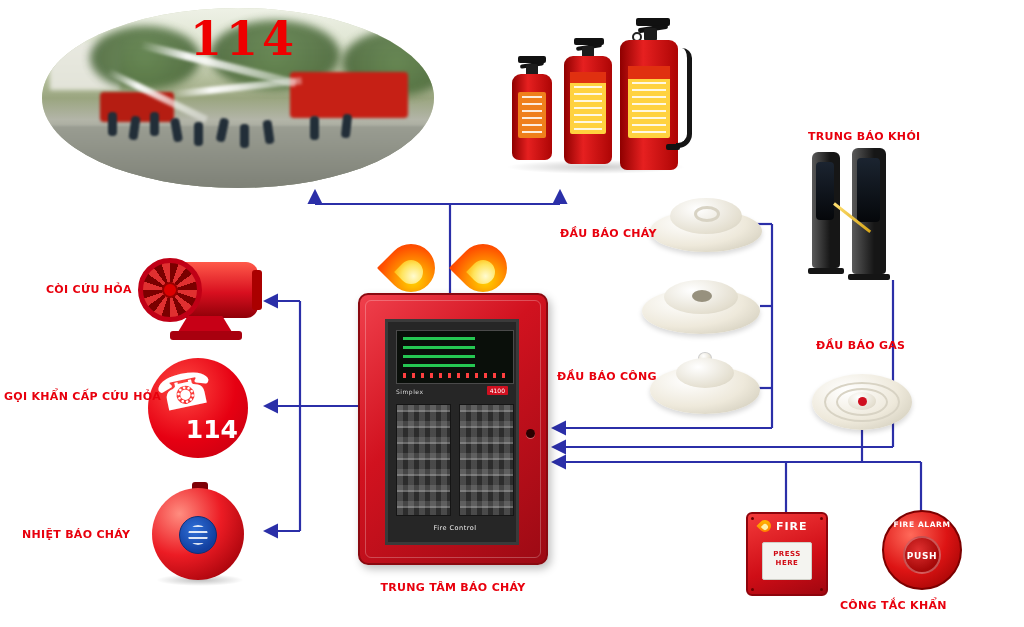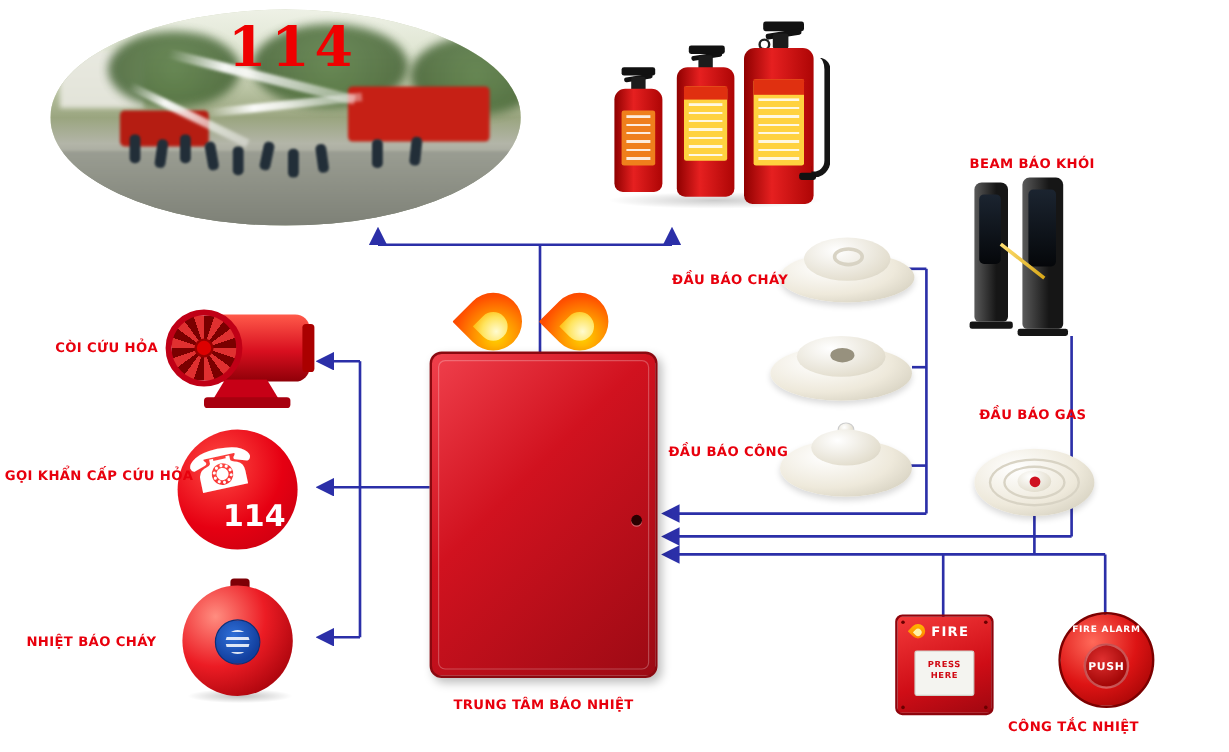--- a/index.html
+++ b/index.html
@@ -279,20 +279,31 @@
       <i class="fl-o"></i>
       <i class="fl-i"></i>
     </div>
   <div class="flame" style="left:454px;top:238px">
       <i class="fl-o"></i>
       <i class="fl-i"></i>
     </div>
 
   <div class="dev cabinet">
     <div class="cab-frame"></div>
+    <div class="cab-dark">
+      <div class="cab-display">
+        <i class="disp-green"></i>
+        <i class="disp-leds"></i>
+      </div>
+      <div class="cab-brand">Simplex</div>
+      <div class="cab-model">4100</div>
+      <div class="bank" style="left:8px;top:82px"></div>
+      <div class="bank" style="left:71px;top:82px"></div>
+      <div class="cab-footer">Fire Control</div>
+    </div>
     <div class="keyhole"></div>
   </div>
 
   <div class="dev" style="left:746px;top:512px;width:82px;height:84px">
     <div class="mcp-body"></div>
     <div class="mini-flame" style="left:12px;top:5px">
         <i class="mf-o"></i>
         <i class="mf-i"></i>
       </div>
     <div class="mcp-head">FIRE</div>
@@ -309,20 +320,20 @@
     <div class="pbtn-circle"></div>
     <div class="pbtn-head">FIRE ALARM</div>
     <div class="pbtn-inner">
       <span class="pbtn-label">PUSH</span>
     </div>
   </div>
 
   <div class="lbl" style="left:46px;top:283px">CÒI CỨU HỎA</div>
   <div class="lbl" style="left:4px;top:390px">GỌI KHẨN CẤP CỨU HỎA</div>
   <div class="lbl" style="left:22px;top:528px">NHIỆT BÁO CHÁY</div>
-  <div class="lbl" style="left:372px;top:581px;width:162px;text-align:center">TRUNG TÂM BÁO NHIỆT</div>
+  <div class="lbl" style="left:372px;top:581px;width:162px;text-align:center">TRUNG TÂM BÁO CHÁY</div>
   <div class="lbl" style="left:560px;top:227px">ĐẦU BÁO CHÁY</div>
   <div class="lbl" style="left:557px;top:370px">ĐẦU BÁO CÔNG</div>
-  <div class="lbl" style="left:808px;top:130px">BEAM BÁO KHÓI</div>
+  <div class="lbl" style="left:808px;top:130px">TRUNG BÁO KHÓI</div>
   <div class="lbl" style="left:816px;top:339px">ĐẦU BÁO GAS</div>
-  <div class="lbl" style="left:840px;top:599px">CÔNG TẮC NHIỆT</div>
+  <div class="lbl" style="left:840px;top:599px">CÔNG TẮC KHẨN</div>
 
 </div>
 
 </body></html>

